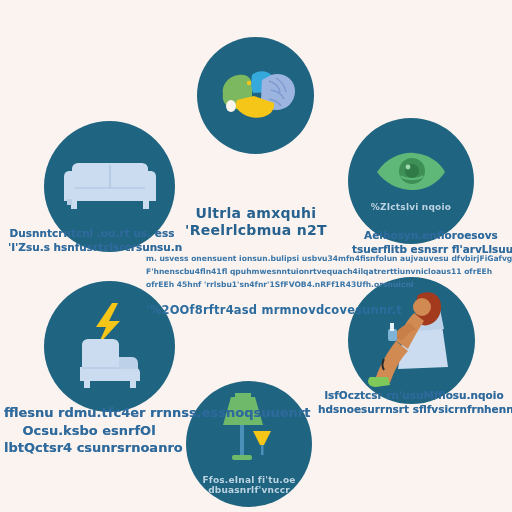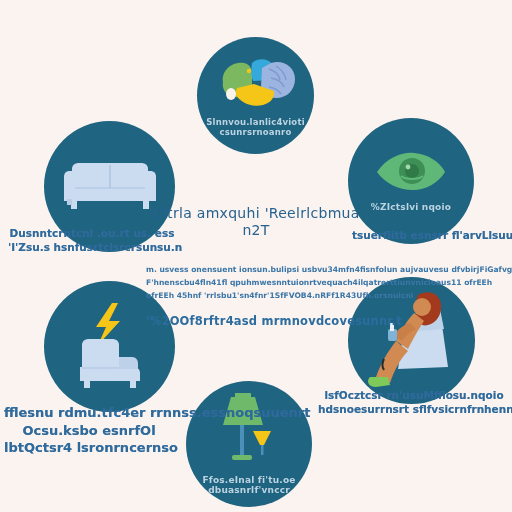--- a/index.html
+++ b/index.html
@@ -74,26 +74,26 @@
 
   
   #center-block{
     position:absolute;
     left:146px;top:205px;
     width:220px;
     text-align:center;
   }
   #center-title{
     color:#27628f;
-    font-weight:400;
+    font-weight:700;
     font-size:14px;
     letter-spacing:.3px;
     line-height:1.2;
     filter:blur(.35px);
-    margin-bottom:24px;
+    margin-bottom:13px;
   }
   #center-body{
     color:#3b76a8;
     font-size:7.6px;
     line-height:1.75;
     font-weight:600;
     filter:blur(.45px);
   }
   #center-body div{white-space:nowrap;}
   #center-sub{
@@ -124,24 +124,20 @@
         <path d="M58 24 C64 25,69 28,71 33" stroke="#7f9ace" stroke-width="1.6" fill="none"></path>
         <path d="M56 33 C62 34,66 37,68 40" stroke="#7f9ace" stroke-width="1.6" fill="none"></path>
         <path d="M63 12 C68 15,72 20,73 26" stroke="#7f9ace" stroke-width="1.4" fill="none"></path>
 
         <path d="M22 40 C27 48,38 54,50 51 C58 49,62 43,61 37 L41 30 L24 34 Z" fill="#f5c518"></path>
 
         <ellipse cx="18" cy="40" rx="5" ry="6" fill="#fbf4ec"></ellipse>
         <circle cx="36" cy="17" r="2.2" fill="#f5c518"></circle>
       </svg>
     </span>
-    <div class="incap">
-      <div>Slnnvou.lanlic4vioti</div>
-      <div>csunrsrnoanro</div>
-    </div>
   </div>
 
   <div class="badge" id="badge-sofa">
     <span class="glyph">
       <svg width="96" height="56" viewBox="0 0 96 56">
 
         <path d="M10 10 C10 6,13 4,17 4 L79 4 C83 4,86 6,86 10 L86 30 L10 30 Z" fill="#ccdcf0"></path>
 
         <rect x="6" y="28" width="84" height="14" rx="4" fill="#ccdcf0"></rect>
 
@@ -249,27 +245,28 @@
     </div>
     <div id="center-sub">'%2OOf8rftr4asd mrmnovdcovesunnr.t</div>
   </div>
 
   <div class="caption" id="cap-sofa">
     <div>Dusnntcrntcnl .ou.rt us. ess</div>
     <div>'I'Zsu.s hsnfusrtclsrcrsunsu.n</div>
   </div>
 
   <div class="caption" id="cap-eye">
+    <div>Aelhosyn.enfloroesovs</div>
     <div>tsuerflitb esnsrr fl'arvLlsuu.ksbo</div>
   </div>
 
   <div class="caption" id="cap-bolt">
     <div>fflesnu rdmu.tfc4er rrnnss.essnoqsuuenrt</div>
     <div>Ocsu.ksbo esnrfOl</div>
-    <div>lbtQctsr4 lsronrncernso</div>
+    <div>lbtQctsr4 csunrsrnoanro</div>
   </div>
 
   <div class="caption" id="cap-person">
     <div>lsfOcztcsr rn'usuMfflosu.nqoio</div>
     <div>hdsnoesurrnsrt sflfvsicrnfrnhennrrtttlus.rA</div>
   </div>
 
 </div>
 
 </body></html>

